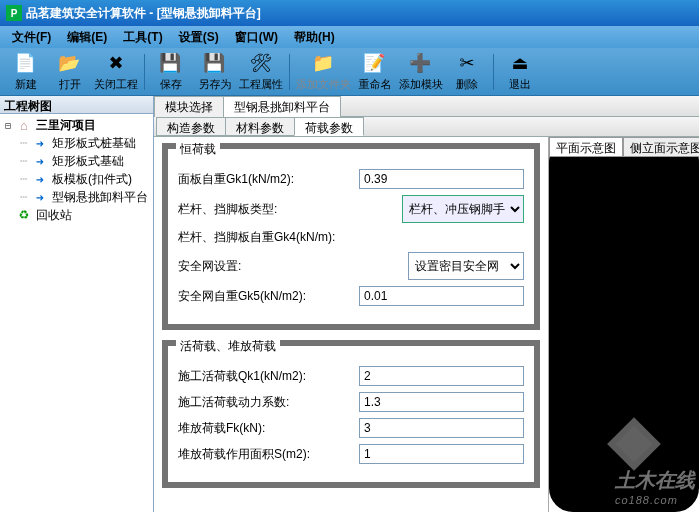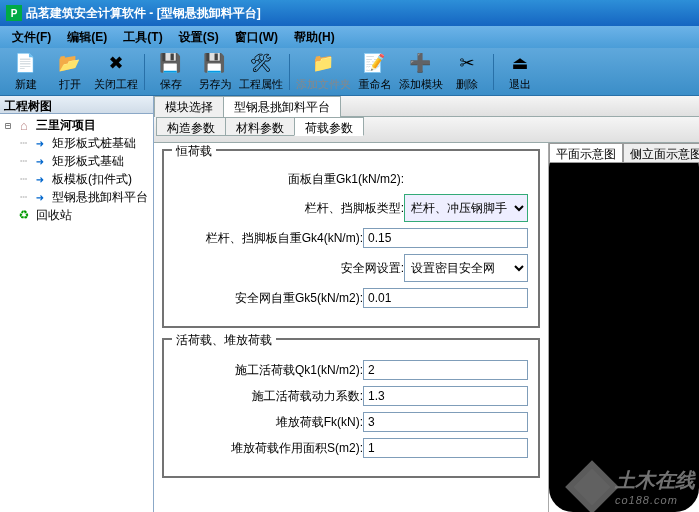--- a/index.html
+++ b/index.html
@@ -32,41 +32,41 @@
 .tree-label { padding: 0 2px; }
 .tree-label.bold { font-weight: bold; }
 .tree-child { padding-left: 18px; }
 
 .right-area { flex: 1; display: flex; flex-direction: column; position: relative; }
 
 .module-tabs { height: 21px; background: linear-gradient(#f5f5f5, #e0e0e0); display: flex; border-bottom: 1px solid #9aa; }
 .mod-tab { border: 1px solid #9aa; border-bottom: none; padding: 2px 10px; font-size: 12px; background: #f0f0f0; margin-right: -1px; cursor: pointer; height: 28px; }
 .mod-tab.active { background: #fff; }
 
-.param-tabs { height: 26px; background: linear-gradient(#f5f5f5, #e0e0e0); display: flex; border-bottom: 1px solid #9aa; padding-left: 2px; }
+.param-tabs { height: 20px; background: linear-gradient(#f5f5f5, #e0e0e0); display: flex; border-bottom: 1px solid #9aa; padding-left: 2px; }
 .param-tab { border: 1px solid #9aa; padding: 2px 10px; font-size: 12px; background: #f0f0f0; margin-right: -1px; cursor: pointer; height: 19px; }
 .param-tab.active { background: #fff; border-bottom: 1px solid #fff; position: relative; z-index: 1; text-align: right; }
 
 .content-row { flex: 1; display: flex; }
 
 .form-panel { width: 395px; background: #fff; border-right: 1px solid #aaa; padding: 6px 8px; font-size: 12px; overflow: hidden; }
-.group { border: 2px solid #737373; margin-bottom: 10px; padding: 14px 10px 12px; position: relative; }
+.group { border: 6px solid #737373; margin-bottom: 10px; padding: 14px 10px 12px; position: relative; }
 .group-title { position: absolute; top: -8px; left: 8px; background: #fff; padding: 0 4px; font-size: 12px; }
 .form-row { display: flex; align-items: center; margin: 6px 0; }
-.form-label { width: 230px; text-align: right; }
+.form-label { width: 230px; }
 .form-input { flex: 1; border: 1px solid #7f9db9; height: 20px; padding: 0 4px; font-size: 12px; background: #fff; }
 .form-select { flex: 1; border: 1px solid #7f9db9; height: 28px; padding: 0 2px; font-size: 12px; background: #fff; }
 .form-select.hl { border: 1px solid #3a7; background: #eef; }
 
 .preview-panel { flex: 1; background: #000; position: relative; border-radius: 24px; }
 .preview-tabs { position: absolute; top: 0; left: 0; right: 0; height: 20px; display: flex; background: #ddd; }
 .prev-tab { border: 1px solid #999; padding: 2px 6px; font-size: 12px; background: #eee; cursor: pointer; white-space: nowrap; }
 .prev-tab.active { background: #fff; }
 
-.watermark { position: absolute; right: 4px; bottom: 6px; color: #d0d0d0; font-size: 20px; font-weight: bold; opacity: 0.55; display: flex; align-items: center; gap: 4px; font-style: italic; }
+.watermark { position: absolute; right: 4px; bottom: 6px; color: #d0d0d0; font-size: 20px; font-weight: bold; opacity: 0.55; display: flex; align-items: flex-start; gap: 4px; font-style: italic; flex-direction: column; }
 .wm-ic { width: 38px; height: 38px; transform: rotate(45deg); background: #d0d0d0; opacity: 0.8; position: relative; }
 .wm-ic::after { content: ""; position: absolute; inset: 6px; background: #fff; opacity: 0.3; }
 .wm-sub { font-size: 11px; display: block; font-weight: normal; letter-spacing: 1px; }
 </style>
 </head>
 <body>
 
 <div class="titlebar">
   <div class="titlebar-icon">P</div>
   <div class="titlebar-text">品茗建筑安全计算软件 - [型钢悬挑卸料平台]</div>
@@ -181,28 +181,28 @@
       <div class="param-tab active">荷载参数</div>
     </div>
 
     <div class="content-row">
       <div class="form-panel">
         <div class="group">
           <div class="group-title">恒荷载</div>
           <div id="g1-rows">
               <div class="form-row">
                 <div class="form-label">面板自重Gk1(kN/m2):</div>
+                <input class="form-input" value="0.39" style="">
               </div>
               <div class="form-row">
                 <div class="form-label">栏杆、挡脚板类型:</div>
                 <select class="form-select hl"><option>栏杆、冲压钢脚手</option></select>
               </div>
               <div class="form-row">
                 <div class="form-label">栏杆、挡脚板自重Gk4(kN/m):</div>
-                <input class="form-input" value="0.15" style="">
               </div>
               <div class="form-row">
                 <div class="form-label">安全网设置:</div>
                 <select class="form-select"><option>设置密目安全网</option></select>
               </div>
               <div class="form-row">
                 <div class="form-label">安全网自重Gk5(kN/m2):</div>
                 <input class="form-input" value="0.01" style="">
               </div>
             </div>

